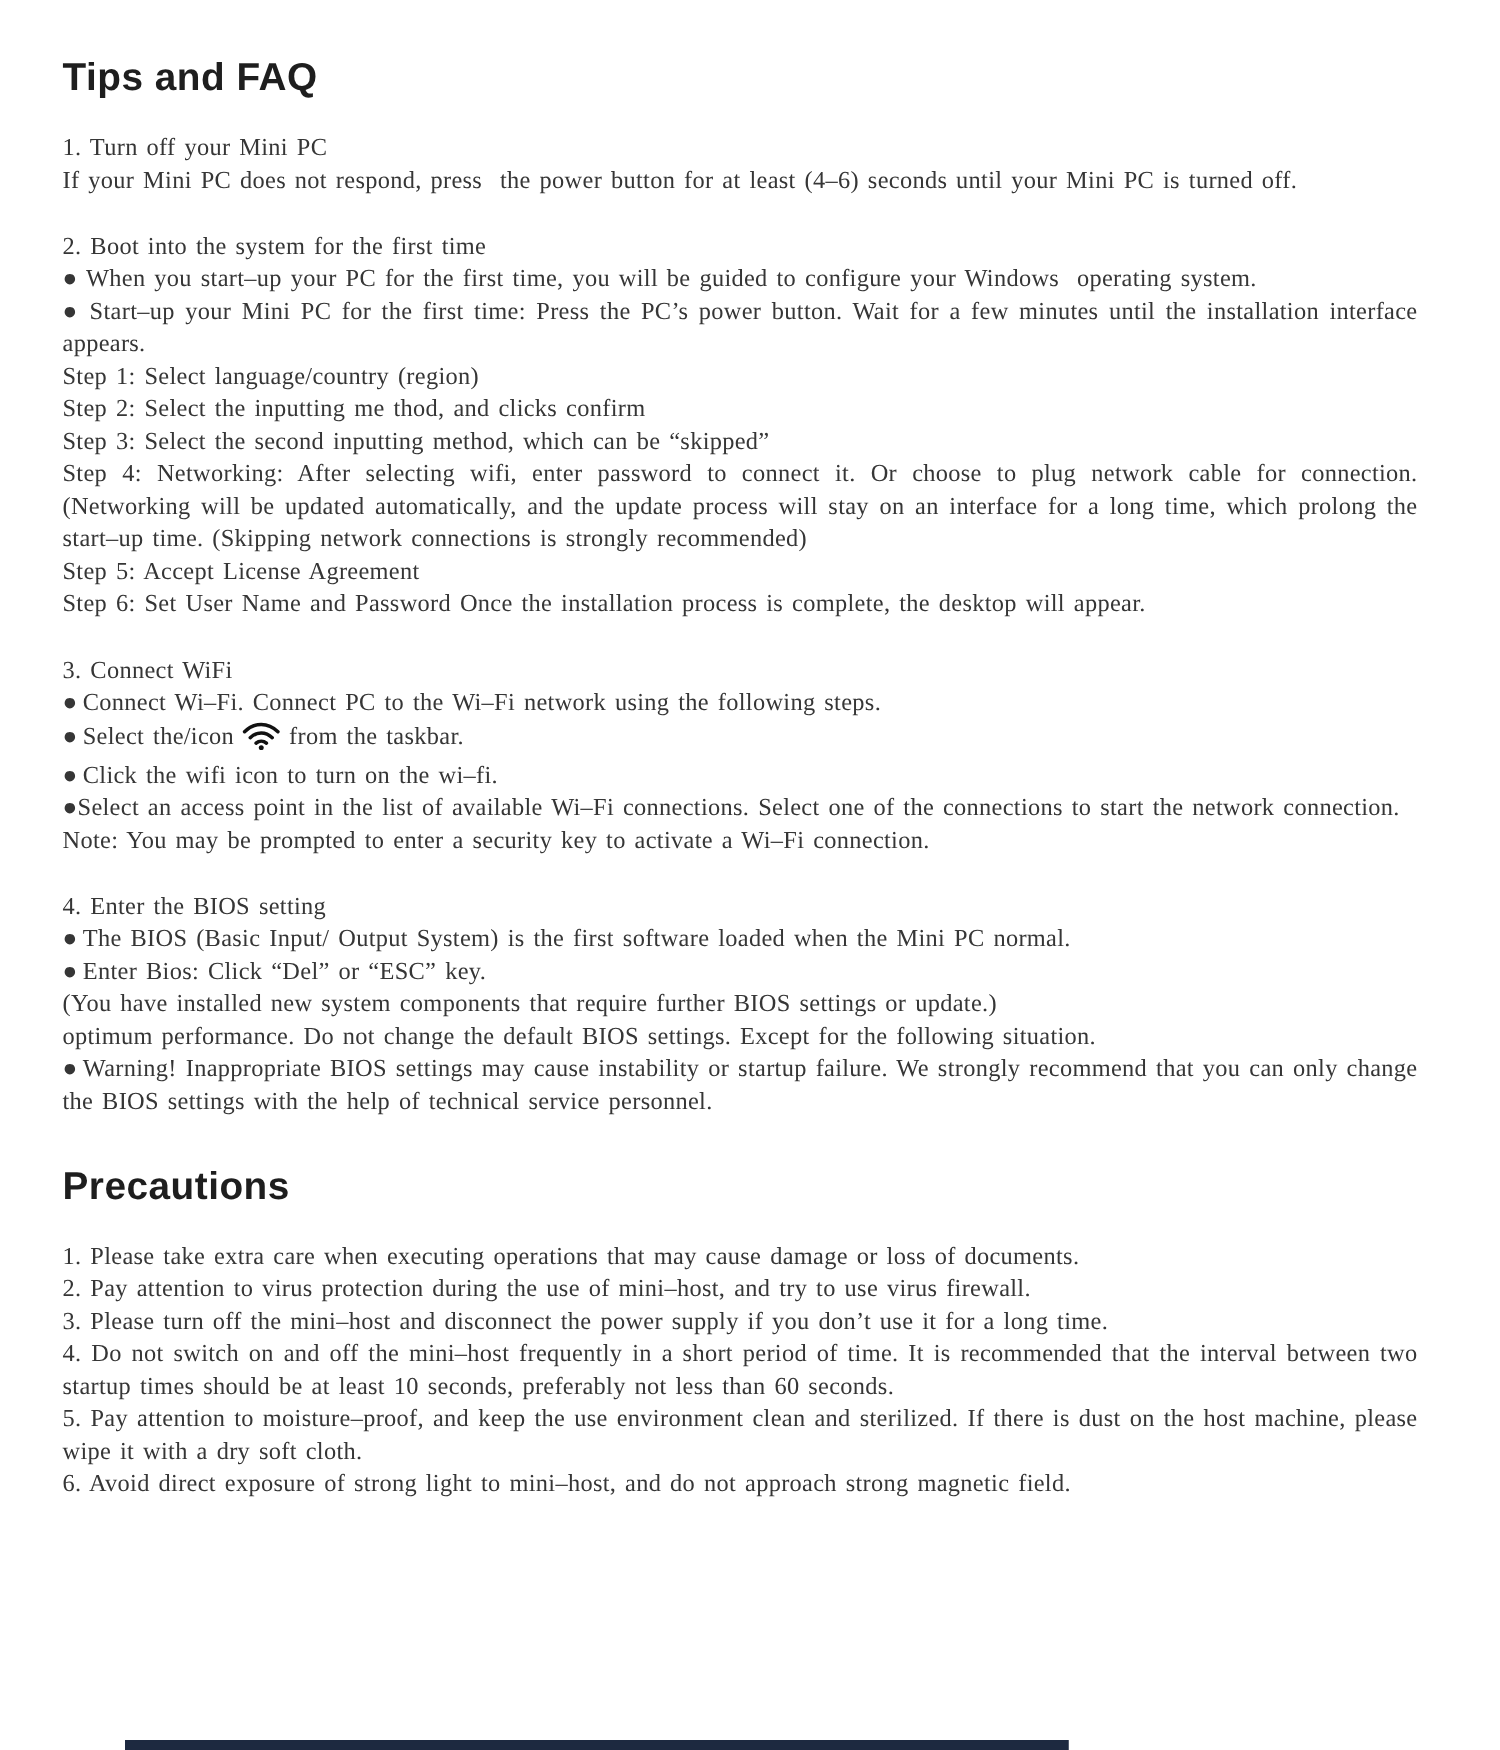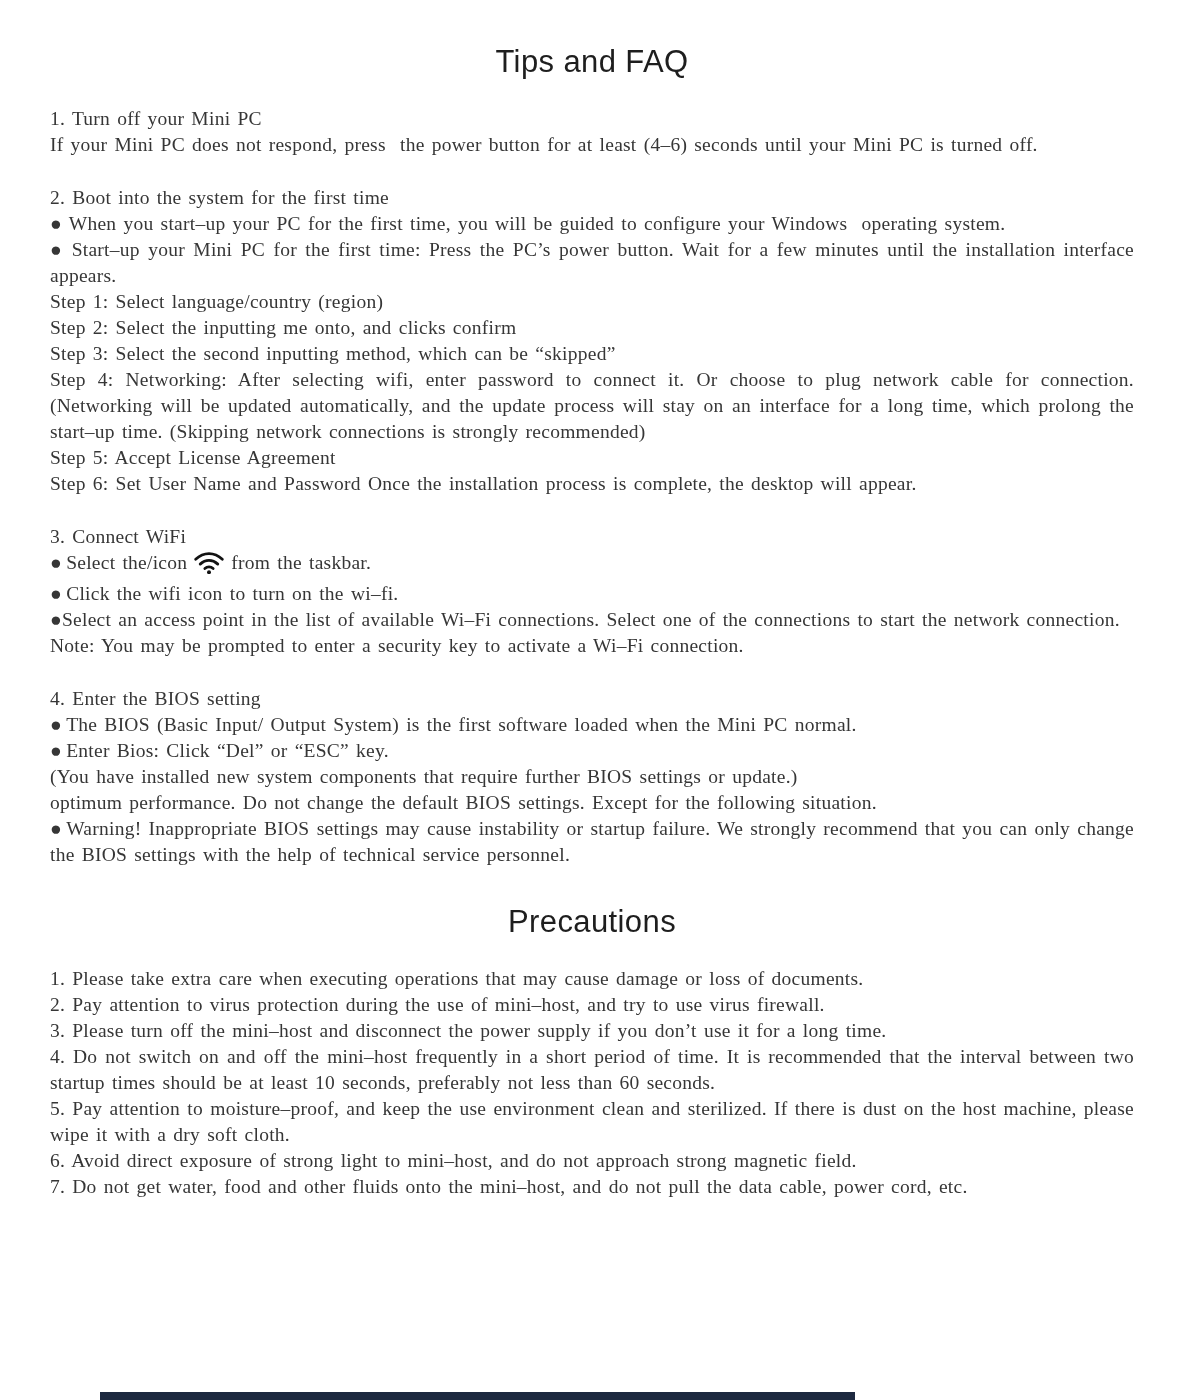--- a/index.html
+++ b/index.html
@@ -4,22 +4,22 @@
 <style>
   html,body { margin:0; padding:0; background:#ffffff; }
   body {
     width:1200px; height:1400px; position:relative; overflow:hidden;
     font-family:"Liberation Sans","DejaVu Sans",sans-serif;
     color:#363636;
     -webkit-font-smoothing:antialiased;
   }
   .page { padding:44px 66px 0 50px; }
   h1 {
-    font-size:31px; line-height:36px; font-weight:400; color:#1e1e1e;
-    letter-spacing:0.4px; margin:0 0 26px 0;text-align:center;
+    font-size:31px; line-height:36px; font-weight:700; color:#1e1e1e;
+    letter-spacing:0.4px; margin:0 0 26px 0;
   }
   h1.precautions { margin-top:36px; }
   .block { margin:0 0 27px 0;font-family:Liberation Serif, serif; }
   .block:last-child { margin-bottom:0; }
   p.line {
     margin:0; font-size:19.5px; line-height:26px;
     letter-spacing:0.25px; word-spacing:2px;
     text-align:justify;
   }
   .wifi-glyph { display:inline-block; vertical-align:-5px; margin:0 6px; }
@@ -38,29 +38,30 @@
   <div class="block">
     <p class="line">1. Turn off your Mini PC</p>
     <p class="line">If your Mini PC does not respond, press&nbsp; the power button for at least (4–6) seconds until your Mini PC is turned off.</p>
   </div>
 
   <div class="block">
     <p class="line">2. Boot into the system for the first time</p>
     <p class="line">● When you start–up your PC for the first time, you will be guided to configure your Windows&nbsp; operating system.</p>
     <p class="line">● Start–up your Mini PC for the first time: Press the PC’s power button. Wait for a few minutes until the installation interface appears.</p>
     <p class="line">Step 1: Select language/country (region)</p>
-    <p class="line">Step 2: Select the inputting me onto, and clicks confirm</p>
+    <p class="line">Step 2: Select the inputting me thod, and clicks confirm</p>
     <p class="line">Step 3: Select the second inputting method, which can be “skipped”</p>
     <p class="line">Step 4: Networking: After selecting wifi, enter password to connect it. Or choose to plug network cable for connection. (Networking will be updated automatically, and the update process will stay on an interface for a long time, which prolong the start–up time. (Skipping network connections is strongly recommended)</p>
     <p class="line">Step 5: Accept License Agreement</p>
     <p class="line">Step 6: Set User Name and Password Once the installation process is complete, the desktop will appear.</p>
   </div>
 
   <div class="block">
     <p class="line">3. Connect WiFi</p>
+    <p class="line">● Connect Wi–Fi. Connect PC to the Wi–Fi network using the following steps.</p>
     <p class="line"><span>● Select the/icon</span><span class="wifi-glyph"><svg width="32" height="24" viewBox="0 0 24 18" aria-hidden="true">
             <path d="M2 7 C8 1.2 16 1.2 22 7" fill="none" stroke="#121212" stroke-width="2.1" stroke-linecap="round"></path>
             <path d="M5.4 10.6 C9.4 6.8 14.6 6.8 18.6 10.6" fill="none" stroke="#121212" stroke-width="2.1" stroke-linecap="round"></path>
             <path d="M8.9 13.9 C10.7 12.3 13.3 12.3 15.1 13.9" fill="none" stroke="#121212" stroke-width="2.1" stroke-linecap="round"></path>
             <circle cx="12" cy="16.6" r="1.5" fill="#121212"></circle>
           </svg></span><span>from the taskbar.</span></p>
     <p class="line">● Click the wifi icon to turn on the wi–fi.</p>
     <p class="line">●Select an access point in the list of available Wi–Fi connections. Select one of the connections to start the network connection.</p>
     <p class="line">Note: You may be prompted to enter a security key to activate a Wi–Fi connection.</p>
   </div>
@@ -76,18 +77,17 @@
 
   <h1 class="precautions">Precautions</h1>
 
   <div class="block">
     <p class="line">1. Please take extra care when executing operations that may cause damage or loss of documents.</p>
     <p class="line">2. Pay attention to virus protection during the use of mini–host, and try to use virus firewall.</p>
     <p class="line">3. Please turn off the mini–host and disconnect the power supply if you don’t use it for a long time.</p>
     <p class="line">4. Do not switch on and off the mini–host frequently in a short period of time. It is recommended that the interval between two startup times should be at least 10 seconds, preferably not less than 60 seconds.</p>
     <p class="line">5. Pay attention to moisture–proof, and keep the use environment clean and sterilized. If there is dust on the host machine, please wipe it with a dry soft cloth.</p>
     <p class="line">6. Avoid direct exposure of strong light to mini–host, and do not approach strong magnetic field.</p>
-    <p class="line">7. Do not get water, food and other fluids onto the mini–host, and do not pull the data cable, power cord, etc.</p>
   </div>
 
 </div>
 
 <div class="bottom-bar"></div>
 
 </body></html>

